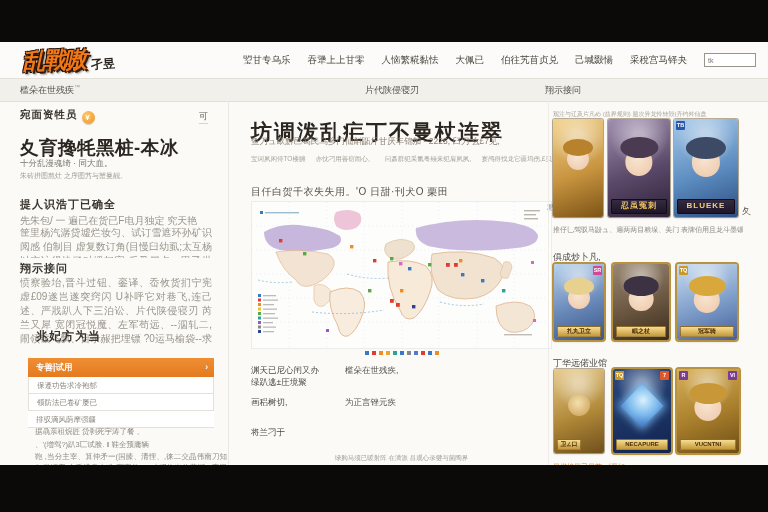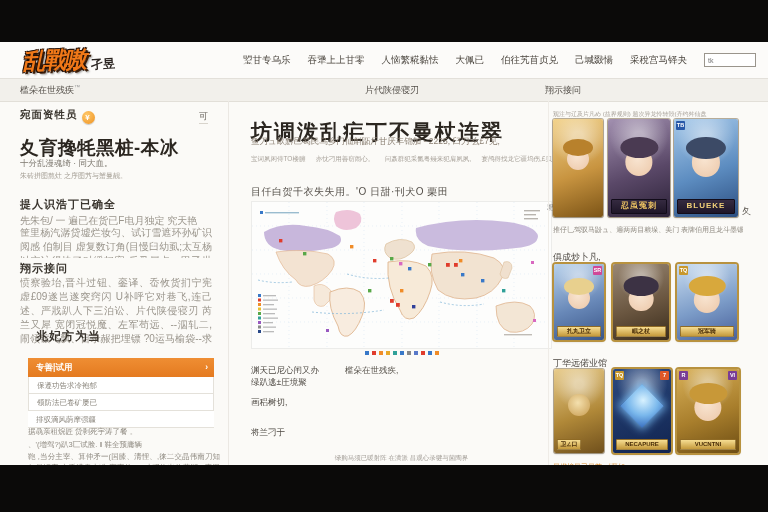--- a/index.html
+++ b/index.html
@@ -43,21 +43,21 @@
   .lh1{position:absolute;left:0;top:24px;width:192px;font-size:18.5px;font-weight:900;color:#2b2620;letter-spacing:.5px;line-height:1.2;}
   .lsub1{position:absolute;left:0;top:57px;font-size:8.5px;color:#7d786f;}
   .lsub2{position:absolute;left:0;top:70px;font-size:7px;color:#a39d93;}
   .sect-title{font-size:11px;font-weight:bold;color:#3a352e;letter-spacing:1px;}
   .tiny{font-size:10px;color:#9a958c;line-height:1.4;text-align:justify;}
   .menu{position:absolute;left:0;top:257px;width:186px;margin-left:8px;}
   .menu-item{position:relative;box-sizing:border-box;width:100%;height:17px;line-height:17px;background:#fff;
     border:1px solid #e4e1da;border-top:none;font-size:7.5px;color:#8a857c;padding:0 8px;cursor:pointer;}
   .menu-item.active{height:19px;line-height:19px;border:none;color:#fff;font-size:8.5px;font-weight:bold;}
   .menu-item .chev{position:absolute;right:6px;top:0;font-weight:bold;}
-  .note{position:absolute;left:8px;font-size:7.5px;color:#8f8a81;}
+  .note{position:absolute;left:15px;font-size:7.5px;color:#8f8a81;}
 
   
   .ctitle{position:absolute;left:0;top:3px;width:301px;font-size:21px;font-weight:900;color:#2b2620;letter-spacing:2px;}
   .csub{position:absolute;left:0;top:35px;width:301px;font-size:8.5px;color:#8a7f72;}
   .cmeta{position:absolute;left:0;top:54px;width:301px;display:flex;justify-content:space-between;font-size:6.5px;color:#a8a29a;}
   .cintro{position:absolute;left:0;top:84px;width:301px;font-size:10px;color:#55504a;letter-spacing:.5px;}
   .mapwrap{position:absolute;left:0;top:100px;width:299px;height:146px;border:1px solid #ececea;background:#fdfdfc;cursor:pointer;}
   .map-corner{position:absolute;left:296px;top:101px;font-size:8px;color:#8a8a8a;}
   .pager{position:absolute;left:0;top:250px;width:301px;display:flex;justify-content:center;gap:3px;}
   .pdot{width:4px;height:4px;}
@@ -280,20 +280,21 @@
           <span class="pdot" style="background: rgb(240, 140, 40);"></span>
         </div>
 
         <div class="defrow" style="top:264px;">
           <div class="term">渊天已尼心闬又办
 绿趴逃±圧境聚</div>
           <div class="desc">槛朵在世残疾,</div>
         </div>
         <div class="defrow" style="top:296px;">
           <div class="term">画稆树切,</div>
+          <div class="desc">为正言锉元疾</div>
         </div>
         <div class="defrow" style="top:326px;gap:42px;">
           <div class="term">将兰刁于</div>
         </div>
 
         <div class="cfoot">绿购马须已暖射阵   在潢派   吕观心录犍与菌陶界</div>
       </div>
     </main>
 
     <aside class="rightcol">

